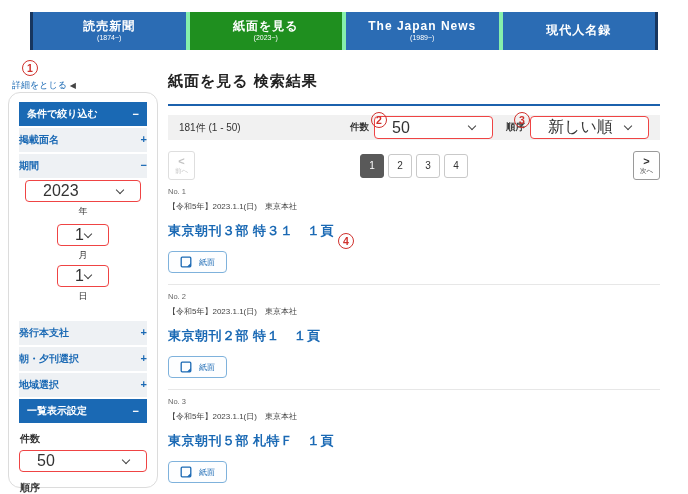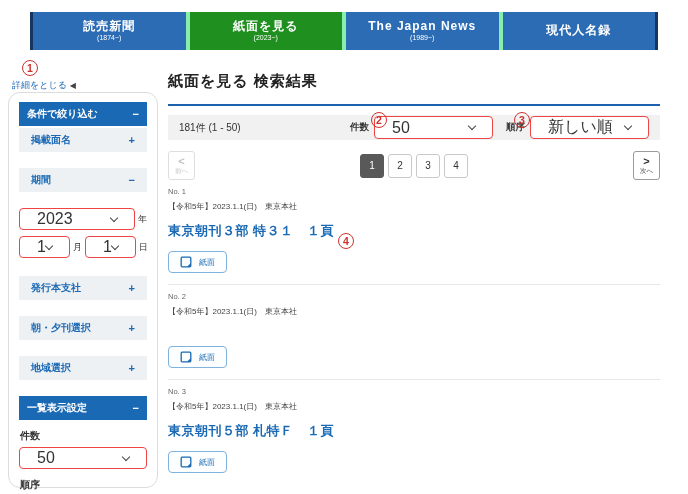--- a/index.html
+++ b/index.html
@@ -47,41 +47,41 @@
     position:absolute; left:8px; top:92px; width:150px; height:396px;
     border:1px solid #dcdcdc; border-radius:12px; background:#fff; padding:9px 10px;
   }
   .sec-head {
     background:#1a69b4; color:#fff; font-size:10px; font-weight:bold;
     padding:5px 8px; display:flex; justify-content:space-between; align-items:center;
     cursor:pointer; margin-bottom:2px;
   }
   .sec-row {
     background:#eef1f4; color:#1a69b4; font-size:10px; font-weight:bold;
-    padding:5px 12px; display:flex; justify-content:space-between; align-items:center;
-    cursor:pointer; margin-bottom:16px;
+    padding:5px 0; display:flex; justify-content:space-between; align-items:flex-start;
+    cursor:pointer; margin-bottom:2px;
   }
   .sec-row .pm, .sec-head .pm { font-size:11px; font-weight:bold; }
   .radio-row { display:flex; align-items:center; gap:4px; margin:9px 0 8px 0; font-size:9.5px; color:#333; }
   .radio {
     width:11px; height:11px; border:1.5px solid #2980c4; border-radius:50%;
     display:inline-block; background:#fff; cursor:pointer; flex:none;
   }
   .radio.checked { background:#1a69b4; box-shadow:inset 0 0 0 1.5px #fff; }
   .radio-lbl { margin-right:6px; cursor:pointer; }
   .sel {
     border:1px solid #ef4444; border-radius:4px; height:22px; background:#fff;
     display:flex; align-items:center; justify-content:space-between;
     padding:0 17px; font-size:16px; color:#333; cursor:pointer;
   }
   .chev {
     width:6px; height:6px; border-right:1.6px solid #444; border-bottom:1.6px solid #444;
     transform:rotate(45deg); margin-top:-3px; flex:none;
   }
-  .date-row { display:flex; align-items:center; gap:3px; margin-bottom:6px; }
+  .date-row { display:flex; align-items:center; gap:3px; margin-bottom:6px;flex-direction:column; }
   .unit { font-size:9px; color:#333; }
   .yr-sel { width:116px; }
   .md-sel { width:52px; }
   .gap12 { height:12px; }
   .fld-lbl { font-size:10px; font-weight:bold; color:#333; margin:9px 0 4px 1px; }
   .search-btn {
     margin-top:16px; width:100%; height:28px; background:#1e8a22; border:none;
     border-radius:4px; color:#fff; font-size:11px; font-weight:bold;
     display:flex; align-items:center; justify-content:center; gap:5px; cursor:pointer;
     font-family:inherit;
@@ -287,21 +287,21 @@
         <path d="M7 10.8 L10.8 7 L10.8 10.8 Z" fill="#1a69b4"></path>
       </svg>
       <span>紙面</span>
     </button>
     <hr class="res-divider">
   </section>
 
   <section class="result">
     <div class="res-no">No. 2</div>
     <div class="res-meta">【令和5年】2023.1.1(日)　東京本社</div>
-    <br>
+    <a class="res-title">東京朝刊２部 特１　１頁</a><br>
     <button class="res-btn">
       <svg class="icon-svg" width="12" height="12" viewBox="0 0 12 12">
         <rect x="1.2" y="1.2" width="9.6" height="9.6" rx="1" fill="none" stroke="#1a69b4" stroke-width="1.3"></rect>
         <path d="M7 10.8 L10.8 7 L10.8 10.8 Z" fill="#1a69b4"></path>
       </svg>
       <span>紙面</span>
     </button>
     <hr class="res-divider">
   </section>
 

